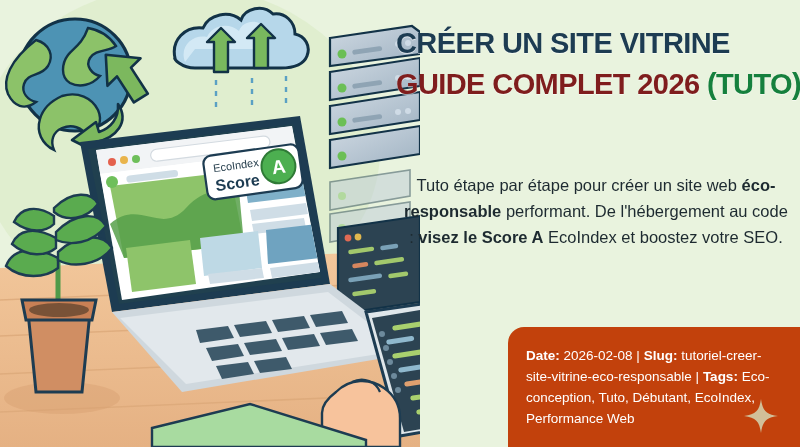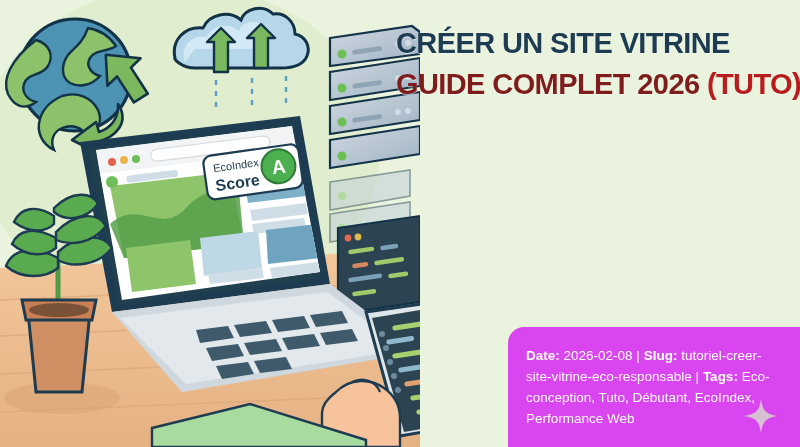--- a/index.html
+++ b/index.html
@@ -23,36 +23,36 @@
   .tline {
     font-weight:bold;
     font-size:29px;
     line-height:41px;
     letter-spacing:-0.6px;
     white-space:nowrap;
     text-shadow:0 1px 0 rgba(255,255,255,.55);
   }
   .tline.navy { color:#1d3c52; }
   .tline.green { color:#4a9341; }
-  .tline.mix .navy-part { color:#b91c1c; }
+  .tline.mix .navy-part { color:#15803d; }
   .tline.mix .green-part { color:#7f1d1d; }
 
   .subtitle {
     position:absolute; left:10px; top:172px; width:388px;
     text-align:center;
     font-size:16.5px;
     line-height:26px;
     color:#1d2a30;
   }
   .subtitle b { font-weight:bold; }
 
   
   .meta {
     position:absolute; left:116px; top:327px; width:292px; height:120px;
-    background:#d946ef;
+    background:#c2410c;
     border-top-left-radius:16px;
     color:#ffffff;
     padding:18px 18px 0 18px;
     font-size:13.5px;
     line-height:21px;
     overflow:hidden;
   }
   .meta b { font-weight:bold; }
   .sparkle {
     position:absolute; right:22px; bottom:14px; width:34px; height:34px;
@@ -278,20 +278,21 @@
     </svg>
   </div>
 
   <div class="textcol">
 
     <div class="title">
       <div class="tline navy">CRÉER UN SITE VITRINE</div>
       <div class="tline mix"><span class="green-part">GUIDE COMPLET 2026</span><span>&nbsp;</span><span class="navy-part">(TUTO)</span></div>
     </div>
 
+    <div class="subtitle"><span>Tuto étape par étape pour créer un site web </span><b>éco-responsable</b><span> performant. De l'hébergement au code : </span><b>visez le Score A</b><span> EcoIndex et boostez votre SEO.</span></div>
 
     <div class="meta"><b>Date:</b><span>&nbsp;</span><span>2026-02-08</span><span>&nbsp;</span><span>|</span><span>&nbsp;</span><b>Slug:</b><span>&nbsp;</span><span>tutoriel-creer-site-vitrine-eco-responsable</span><span>&nbsp;</span><span>|</span><span>&nbsp;</span><b>Tags:</b><span>&nbsp;</span><span>Eco-conception, Tuto, Débutant, EcoIndex, Performance Web</span>
 
       <svg class="sparkle" viewBox="0 0 40 40">
         <path d="M20 0 C22 14 26 18 40 20 C26 22 22 26 20 40 C18 26 14 22 0 20 C14 18 18 14 20 0 Z" fill="#d6e9c8"></path>
       </svg>
     </div>
 
   </div>
 </div>

